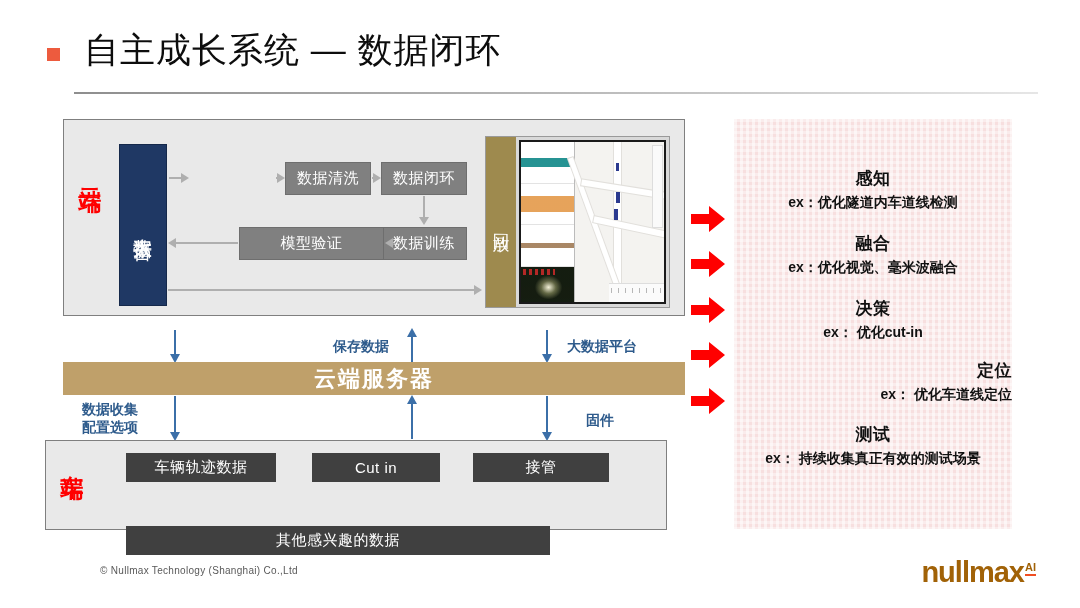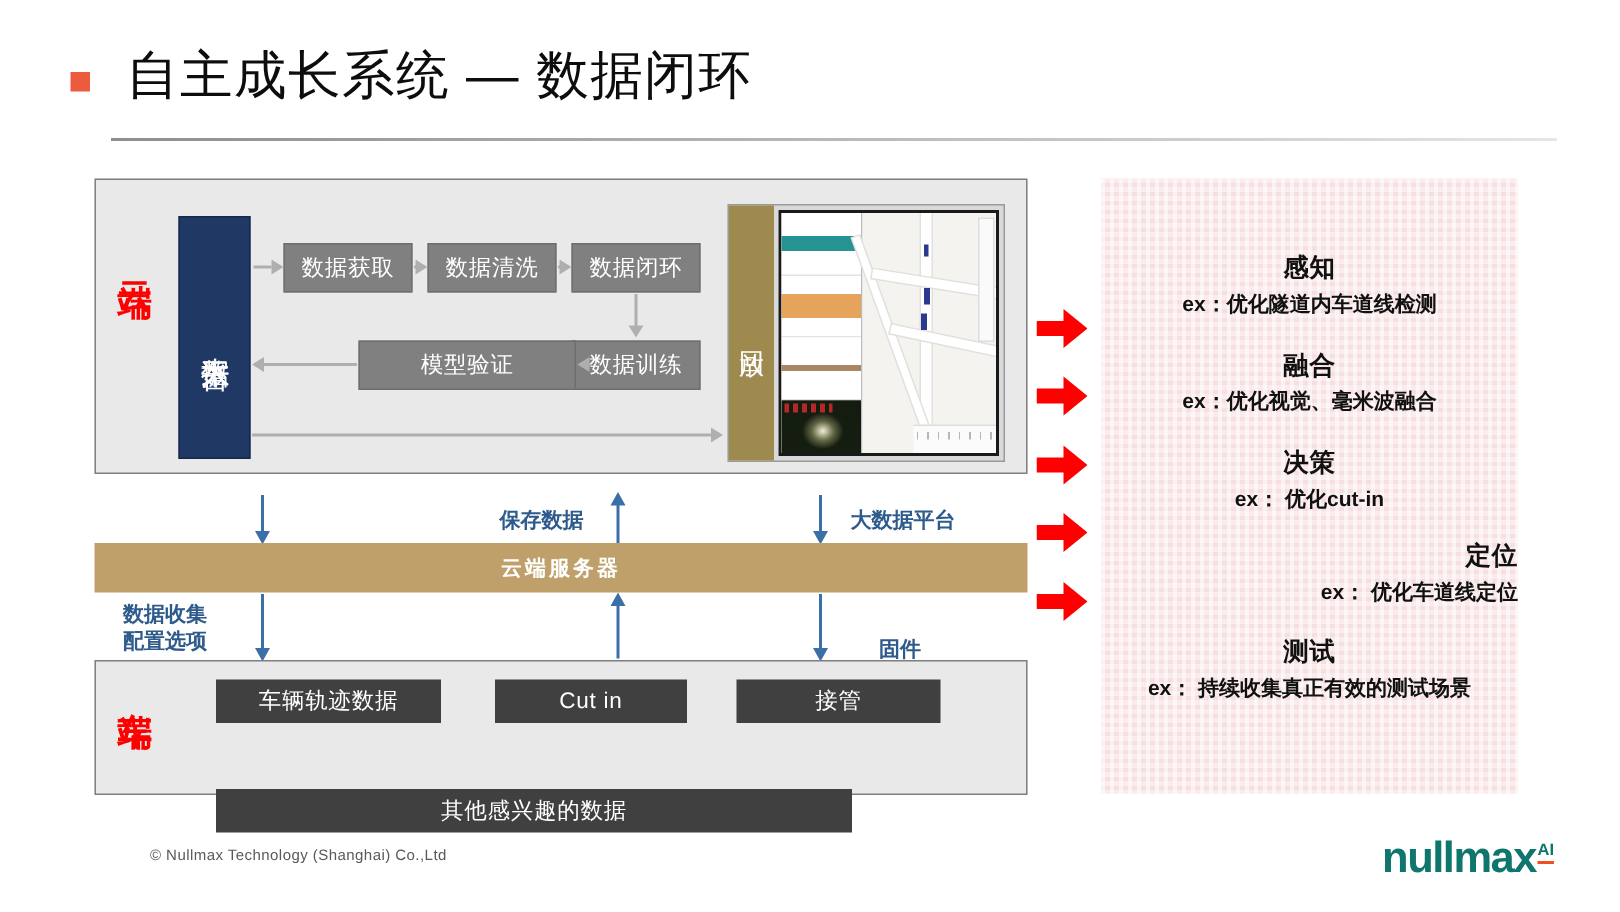--- a/index.html
+++ b/index.html
@@ -125,25 +125,25 @@
   .blabel {
     position: absolute; color: #2E5B8C; font-size: 14px; font-weight: bold;
     white-space: nowrap; line-height: 1.25;
   }
 
   
   .server-bar {
     position: absolute; left: 63px; top: 362px; width: 622px; height: 33px;
     background: #BFA06A; display: flex; align-items: center; justify-content: center;
   }
-  .server-bar span { color: #ffffff; font-size: 14px; letter-spacing: 2px; font-weight: bold; }
+  .server-bar span { color: #ffffff; font-size: 22px; letter-spacing: 2px; font-weight: bold; }
 
   
   .veh-box {
-    position: absolute; left: 63px; top: 440px; width: 622px; height: 90px;
+    position: absolute; left: 45px; top: 440px; width: 622px; height: 90px;
     background: #E9E9E9; border: 1px solid #7f7f7f;
   }
   .label-veh {
     left: 14px; top: 16px; font-size: 23px; color: #FF0000; letter-spacing: 1px;
   }
   .dbox {
     position: absolute; background: #404040; color: #ffffff;
     display: flex; align-items: center; justify-content: center;
     font-size: 15px; letter-spacing: .5px;
   }
@@ -167,21 +167,21 @@
   
   .red-arrow { position: absolute; width: 34px; height: 28px; }
 
   
   .copyright {
     position: absolute; left: 100px; top: 565px;
     font-size: 10px; color: #595959; letter-spacing: .3px; white-space: nowrap; text-align: right;
   }
   .logo {
     position: absolute; right: 44px; top: 556px;
-    font-size: 29px; font-weight: bold; color: #0f766e;
+    font-size: 29px; font-weight: bold; color: #a16207;
     letter-spacing: -1px; white-space: nowrap;
   }
   .logo .ai {
     font-size: 11px; vertical-align: super; letter-spacing: 0;
     border-bottom: 2px solid #F04E23; padding-bottom: 1px; margin-left: 1px;
   }
 </style>
 </head>
 <body>
 
@@ -192,23 +192,20 @@
   <div class="title-rule"></div>
 
   <div class="cloud-box">
 
     <div class="v-label label-cloud">云端</div>
 
     <div class="bigdata-box">
       <span class="v-txt">大数据平台</span>
     </div>
 
-    <div class="gbox b-acq">
-        <span>数据获取</span>
-      </div>
     <div class="gbox b-clean">
         <span>数据清洗</span>
       </div>
     <div class="gbox b-annot">
         <span>数据闭环</span>
       </div>
     <div class="gbox b-train">
         <span>数据训练</span>
       </div>
     <div class="gbox b-valid">
@@ -287,21 +284,21 @@
     <div>数据收集</div>
     <div>配置选项</div>
   </div>
 
   <div class="barrow" style="left:411px; top:399px; height:40px;"></div>
   <div class="bhead-up" style="left:407px; top:395px;"></div>
   <div class="blabel" style="left:333px; top:412px;margin-top:48px;">收集数据</div>
 
   <div class="barrow" style="left:546px; top:396px; height:38px;"></div>
   <div class="bhead-down" style="left:542px; top:432px;"></div>
-  <div class="blabel" style="left:586px; top:412px;margin-top:12px;">固件</div>
+  <div class="blabel" style="left:586px; top:412px;">固件</div>
 
   <div class="veh-box">
     <div class="v-label label-veh">车端</div>
     <div class="dbox d-traj">
         <span>车辆轨迹数据</span>
       </div>
     <div class="dbox d-cut">
         <span>Cut in</span>
       </div>
     <div class="dbox d-take">

